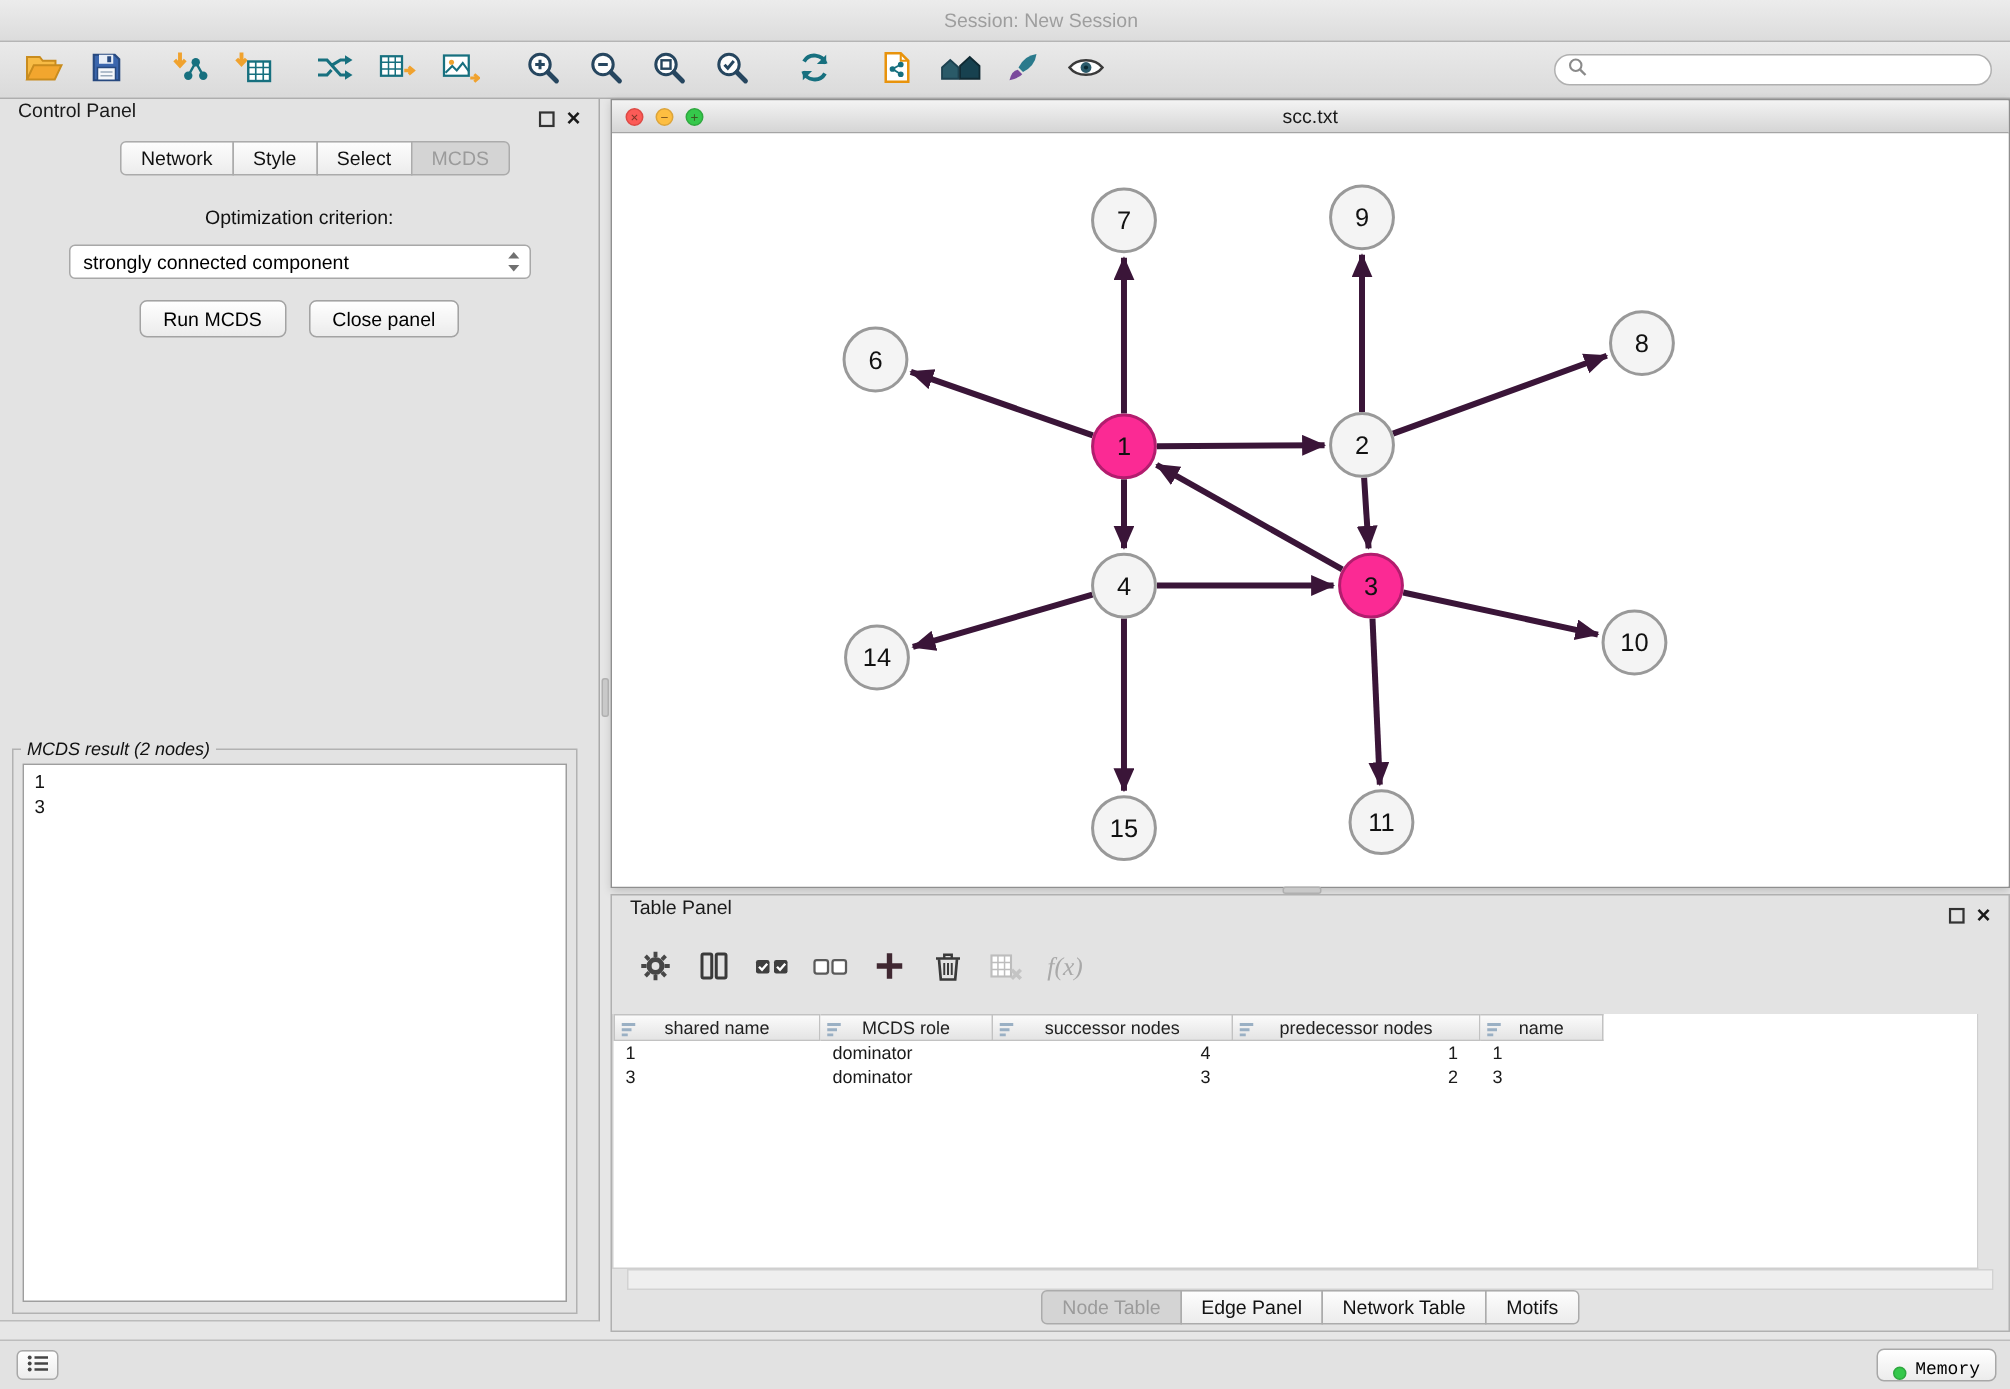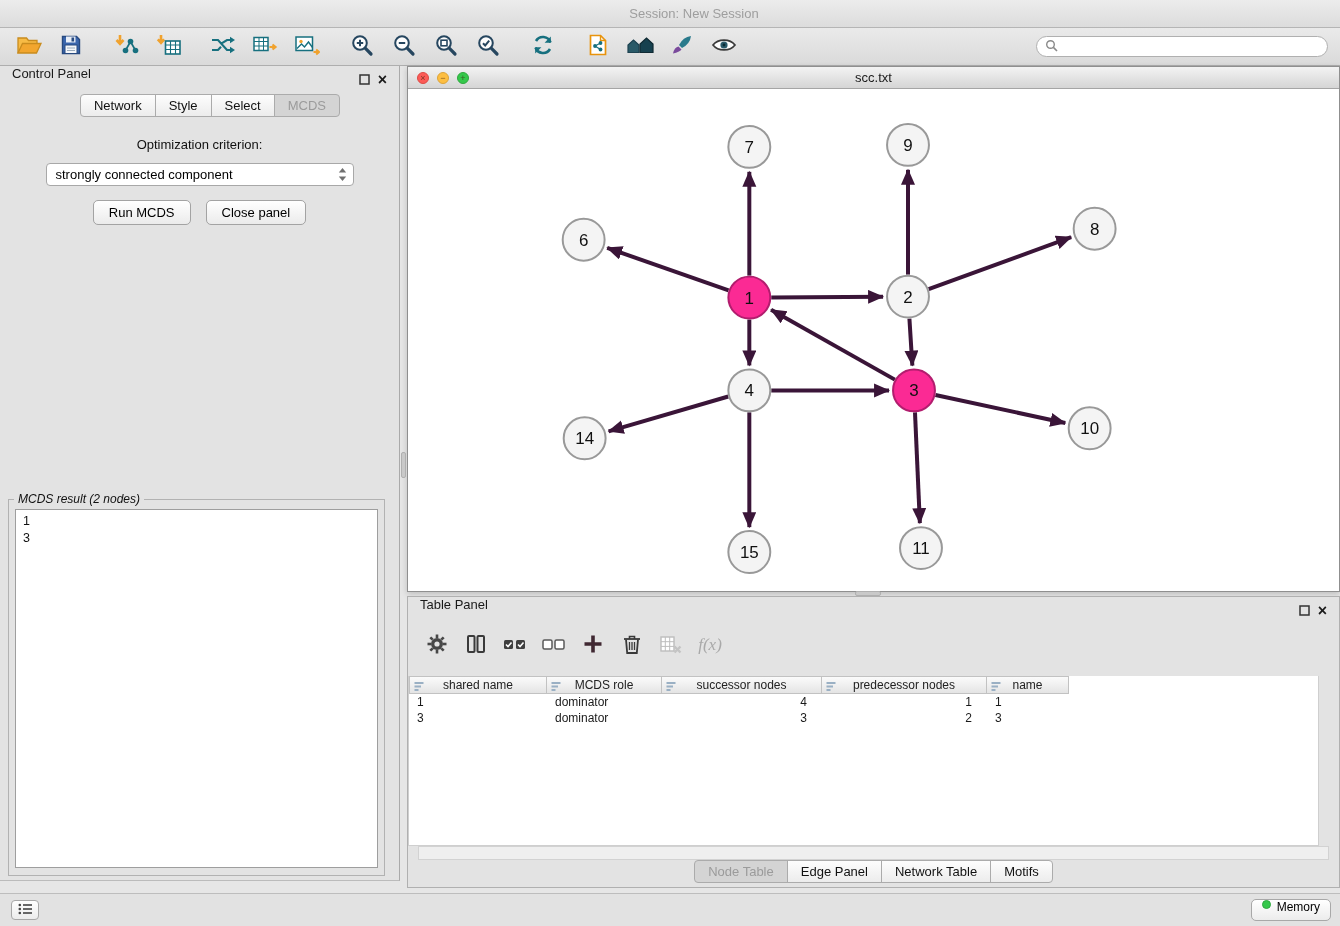--- a/index.html
+++ b/index.html
@@ -86,21 +86,21 @@
 .tp-tabs { position:absolute; left:0; bottom:4px; width:100%; display:flex; justify-content:center; }
 
 
 .statusbar { position:absolute; left:0; bottom:0; width:100%; height:33px;
   background:#e2e2e2; border-top:1px solid #bdbdbd; }
 .list-btn { position:absolute; left:11px; top:6px; width:28px; height:20px;
   background:linear-gradient(#fff,#ececec); border:1px solid #a8a8a8; border-radius:4px;
   display:flex; align-items:center; justify-content:center; cursor:pointer; }
 .mem-btn { position:absolute; right:9px; top:5px; height:22px;
   background:linear-gradient(#fff,#ececec); border:1px solid #a8a8a8; border-radius:5px;
-  display:flex; align-items:flex-start; gap:6px; padding:0 10px; font-size:12px; font-family:Liberation Sans, sans-serif; cursor:pointer; }
+  display:flex; align-items:flex-end; gap:6px; padding:0 10px; font-size:12px; font-family:Liberation Mono, monospace; cursor:pointer; }
 .mem-dot { width:9px; height:9px; border-radius:50%; background:#35c84b; border:1px solid #2fa83f; }
 
 
 .grip-v { position:absolute; left:401px; top:452px; width:5px; height:26px; background:#c9c9c9;
   border:1px solid #b0b0b0; border-radius:2px; cursor:col-resize; }
 .grip-h { position:absolute; left:855px; top:591px; width:26px; height:5px; background:#c9c9c9;
   border:1px solid #b0b0b0; border-radius:2px; cursor:row-resize; }
 </style>
 </head>
 <body>

